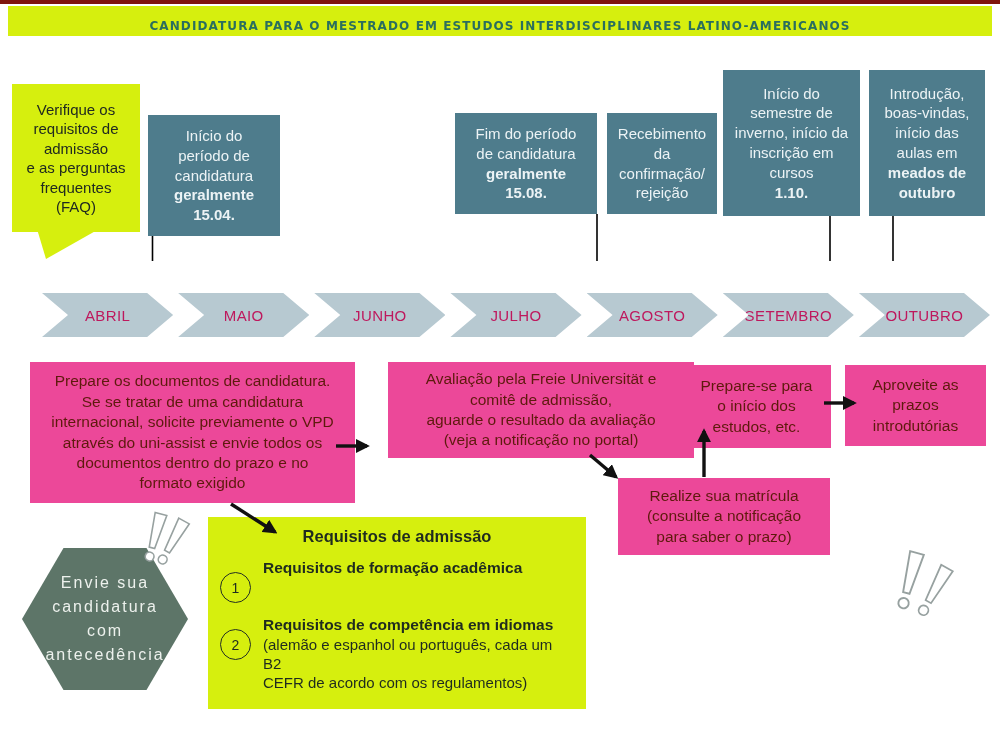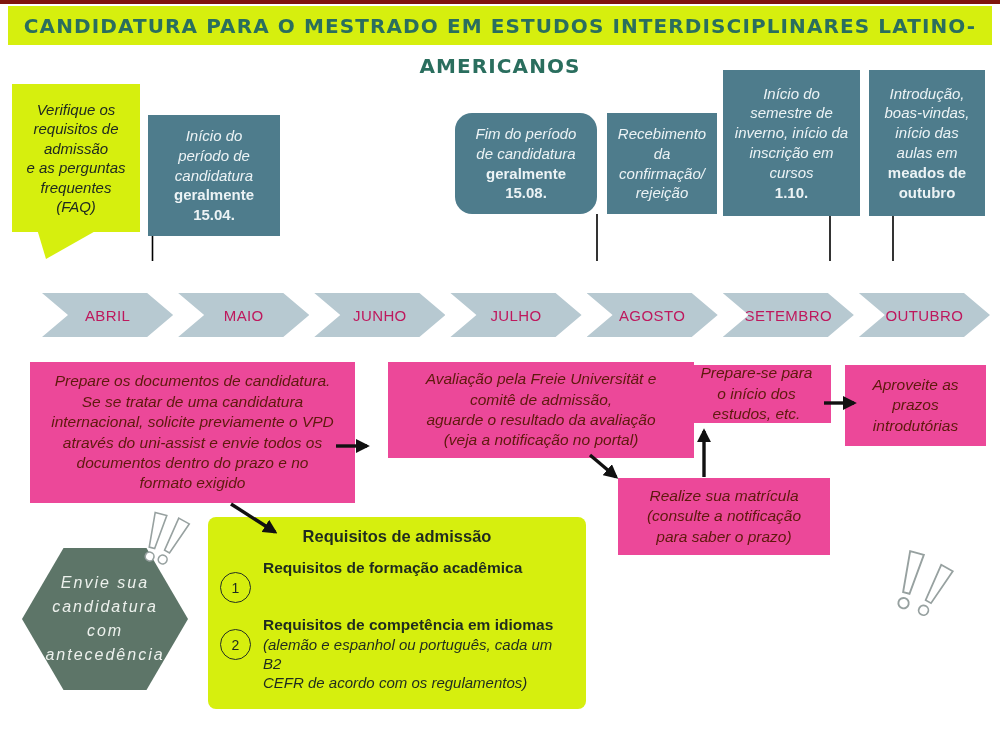--- a/index.html
+++ b/index.html
@@ -1,54 +1,54 @@
 <!DOCTYPE html>
 <html><head>
 <meta charset="utf-8">
 <style>
   html,body{margin:0;padding:0;background:#fff;}
   #canvas{position:relative;width:1000px;height:750px;background:#fff;overflow:hidden;
           font-family:"Liberation Sans",sans-serif;}
   .abs{position:absolute;}
   .flexc{display:flex;align-items:center;justify-content:center;text-align:center;}
-  .pre{white-space:pre-line;font-style:italic;}
+  .pre{white-space:pre-line;}
 
   #top-strip{left:0;top:0;width:1000px;height:4px;background:#7f150e;}
-  #title-bar{left:8px;top:6px;width:984px;height:39px;background:#d6ef0e;color:#2a6e5e;
-             font-family:"DejaVu Sans",sans-serif;font-weight:bold;font-size:20px;
+  #title-bar{left:8px;top:6px;width:984px;height:30px;background:#d6ef0e;color:#2a6e5e;
+             font-family:"DejaVu Sans",sans-serif;font-weight:bold;font-size:12px;
              letter-spacing:1.1px;line-height:40px;text-align:center;}
 
   #callout{left:12px;top:84px;width:128px;height:148px;background:#d6ef0e;color:#202a20;
            font-size:15px;line-height:1.3;}
 
   .teal{background:#4e7c8c;color:#ecf3f5;font-size:15px;line-height:1.32;
         display:flex;flex-direction:column;align-items:center;justify-content:center;
         text-align:center;padding:0 5px;box-sizing:border-box;}
   .bb{display:block;font-weight:bold;white-space:pre-line;}
   #m0{left:148px;top:115px;width:132px;height:121px;}
-  #m1{left:455px;top:113px;width:142px;height:101px;border-radius:17px;}
+  #m1{left:455px;top:113px;width:142px;height:101px;}
   #m2{left:607px;top:113px;width:110px;height:101px;}
   #m3{left:723px;top:70px;width:137px;height:146px;}
   #m4{left:869px;top:70px;width:116px;height:146px;}
 
   #timeline{left:42px;top:263px;width:948px;height:74px;display:flex;gap:5px;}
   .chev{flex:1;background:#b7c9d1;color:#be185d;font-size:15px;letter-spacing:.4px;
         display:flex;align-items:center;justify-content:center;
         clip-path:polygon(0 0,calc(100% - 26px) 0,100% 50%,calc(100% - 26px) 100%,0 100%,26px 50%);margin-top:30px;}
 
   .step{background:#ec4899;color:#5e1a0c;font-size:15.5px;line-height:1.32;
         box-sizing:border-box;padding:4px 10px;}
   #s0{left:30px;top:362px;width:325px;height:141px;}
   #s1{left:388px;top:362px;width:306px;height:96px;}
-  #s2{left:685px;top:365px;width:146px;height:58px;padding-left:7px;}
+  #s2{left:685px;top:365px;width:146px;height:83px;padding-left:7px;}
   #s3{left:845px;top:365px;width:141px;height:81px;}
   #s4{left:618px;top:478px;width:212px;height:77px;}
 
   #req{left:208px;top:517px;width:378px;height:192px;background:#d6ef0e;color:#1f2b1f;
-       box-sizing:border-box;padding-top:10px;border-radius:8px;}
+       box-sizing:border-box;padding-top:10px;}
   #req-title{font-weight:bold;font-size:16.5px;text-align:center;}
   .req-item{display:flex;gap:12px;margin:12px 12px 0 12px;text-align:left;align-items:flex-start;}
   .req-num{width:29px;height:29px;border:1.6px solid #243024;border-radius:50%;flex:none;
            display:flex;align-items:center;justify-content:center;font-size:14px;margin-top:14px;}
   .req-head{font-weight:bold;font-size:15.5px;line-height:1.28;}
   .req-detail{font-size:15px;line-height:1.28;}
 
   .hex{background:#5d7568;color:#edf1ed;
        clip-path:polygon(25% 0,75% 0,100% 50%,75% 100%,25% 100%,0 50%);}
   #hex1{left:22px;top:548px;width:166px;height:142px;font-size:16px;letter-spacing:2px;line-height:1.5;}

